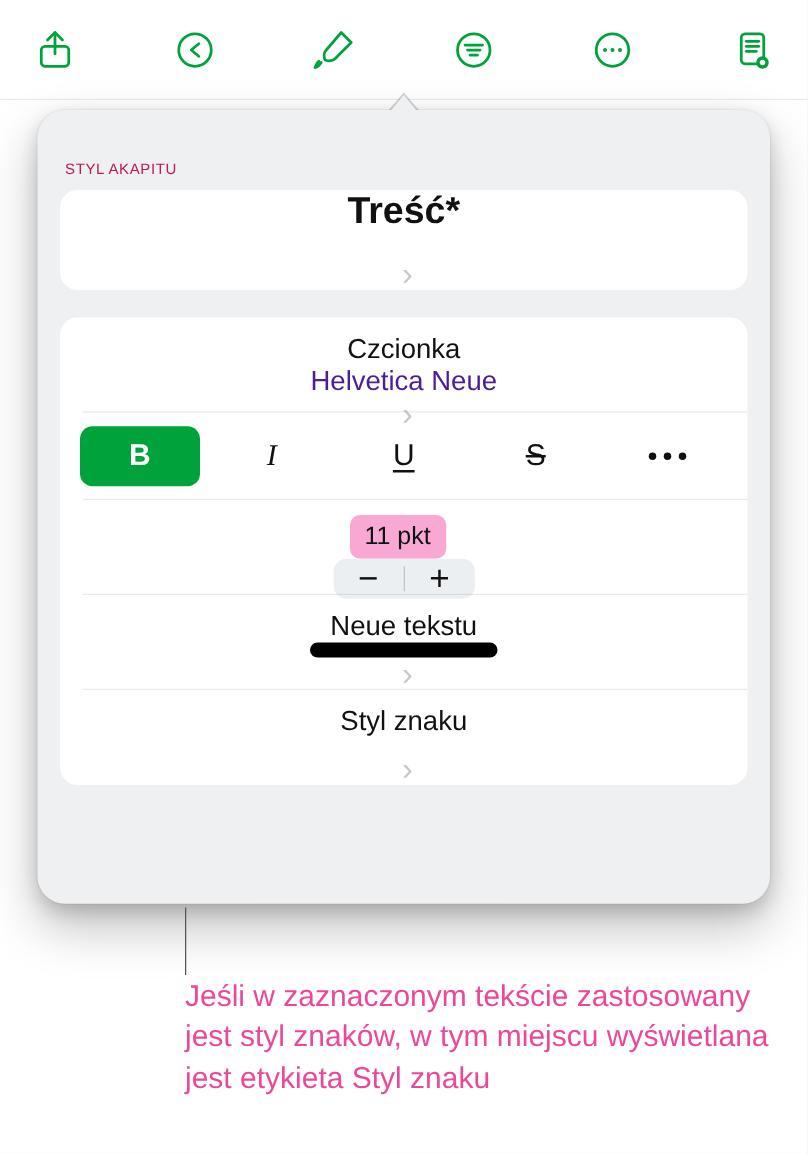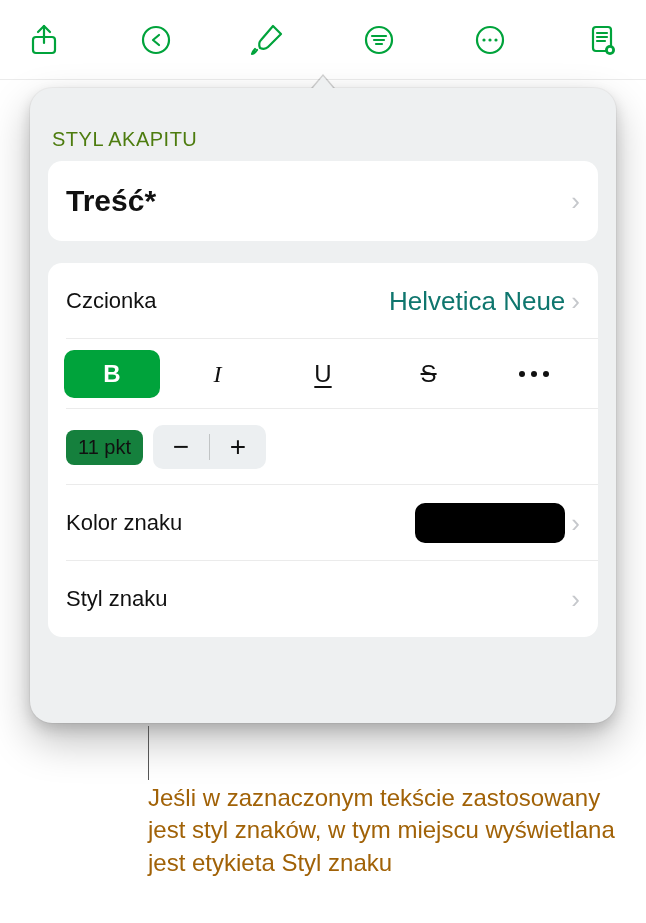--- a/index.html
+++ b/index.html
@@ -98,39 +98,40 @@
       border-radius: 10px;
     }
     .seg-item.sel {
       background: #fff;
       font-weight: 600;
       box-shadow: 0 1px 3px rgba(0,0,0,0.18);
     }
 
     .section-title {
       margin: 22px 4px 10px;
-      font-size: 20px;
+      font-size: 12px;
       letter-spacing: 0.5px;
-      color: #4d7c0f;
+      color: #be185d;
       text-transform: uppercase;
     }
 
     .card {
       background: #fff;
       border-radius: 14px;
       overflow: hidden;
     }
 
     .row {
       display: flex;
       align-items: center;
       padding: 0 18px;
       font-size: 22px;
       color: #111;
       position: relative;
+      flex-direction: column;
     }
     .row.sep:after {
       content:"";
       position:absolute;
       left:18px; right:0; bottom:0;
       height:1px; background: rgba(0,0,0,0.08);
     }
     .chevron {
       color: #c6c8cc;
       font-size: 26px;
@@ -138,23 +139,23 @@
       margin-left: 6px;
     }
     .paragraph-style { height: 80px; }
     .paragraph-style .label {
       font-size: 30px;
       font-weight: 700;
       flex: 1;
     }
 
     
-    .row2 { height: 76px; }
+    .row2 { height: 64px; margin-top: 12px; }
     .row-label { flex: 1; }
-    .row-val { color: #0f766e; font-size: 26px; }
+    .row-val { color: #4c1d95; font-size: 22px; }
 
     .biu-row {
       display: flex;
       align-items: center;
       height: 70px;
       padding: 0 16px;
       gap: 10px;
       position: relative;
     }
     .biu-row:after {
@@ -180,21 +181,21 @@
     }
     .fbtn.italic { font-style: italic; font-family: Georgia, serif; }
     .fbtn.under { text-decoration: underline; text-underline-offset: 4px; }
     .fbtn.strik { text-decoration: line-through; }
     .fbtn.more-dots span{
       display:inline-block;width:6px;height:6px;border-radius:50%;
       background:#111;margin:0 3px;
     }
 
     .size-tag {
-      background: #15803d;
+      background: #f9a8d4;
       border-radius: 8px;
       padding: 6px 12px;
       font-size: 20px;
       color: #111;
       margin-right: 10px;
     }
     .stepper {
       display: flex;
       align-items: center;
       background: #eceff1;
@@ -234,21 +235,21 @@
       background: #555;
       z-index: 5;
     }
     .caption {
       position: absolute;
       left: 148px;
       right: 30px;
       top: 782px;
       font-size: 24px;
       line-height: 1.35;
-      color: #a16207;
+      color: #ec4899;
       z-index: 5;
     }
   </style>
 </head>
 <body>
 
 <div class="toolbar">
   <div class="tbtn">
     <svg width="34" height="34" viewBox="0 0 34 34" fill="none" stroke-width="2.2" stroke-linecap="round" stroke-linejoin="round">
       <path d="M17 3v17"></path>
@@ -335,21 +336,21 @@
     <div class="row row2 sep">
       <div class="size-tag">11 pkt</div>
       <div class="stepper">
         <div class="sbtn">−</div>
         <div class="sdiv"></div>
         <div class="sbtn">+</div>
       </div>
     </div>
 
     <div class="row row2 sep">
-      <div class="row-label">Kolor znaku</div>
+      <div class="row-label">Neue tekstu</div>
       <div class="color-swatch"></div>
       <div class="chevron">›</div>
     </div>
 
     <div class="row row2">
       <div class="row-label">Styl znaku</div>
       <div class="chevron">›</div>
     </div>
 
   </div>

